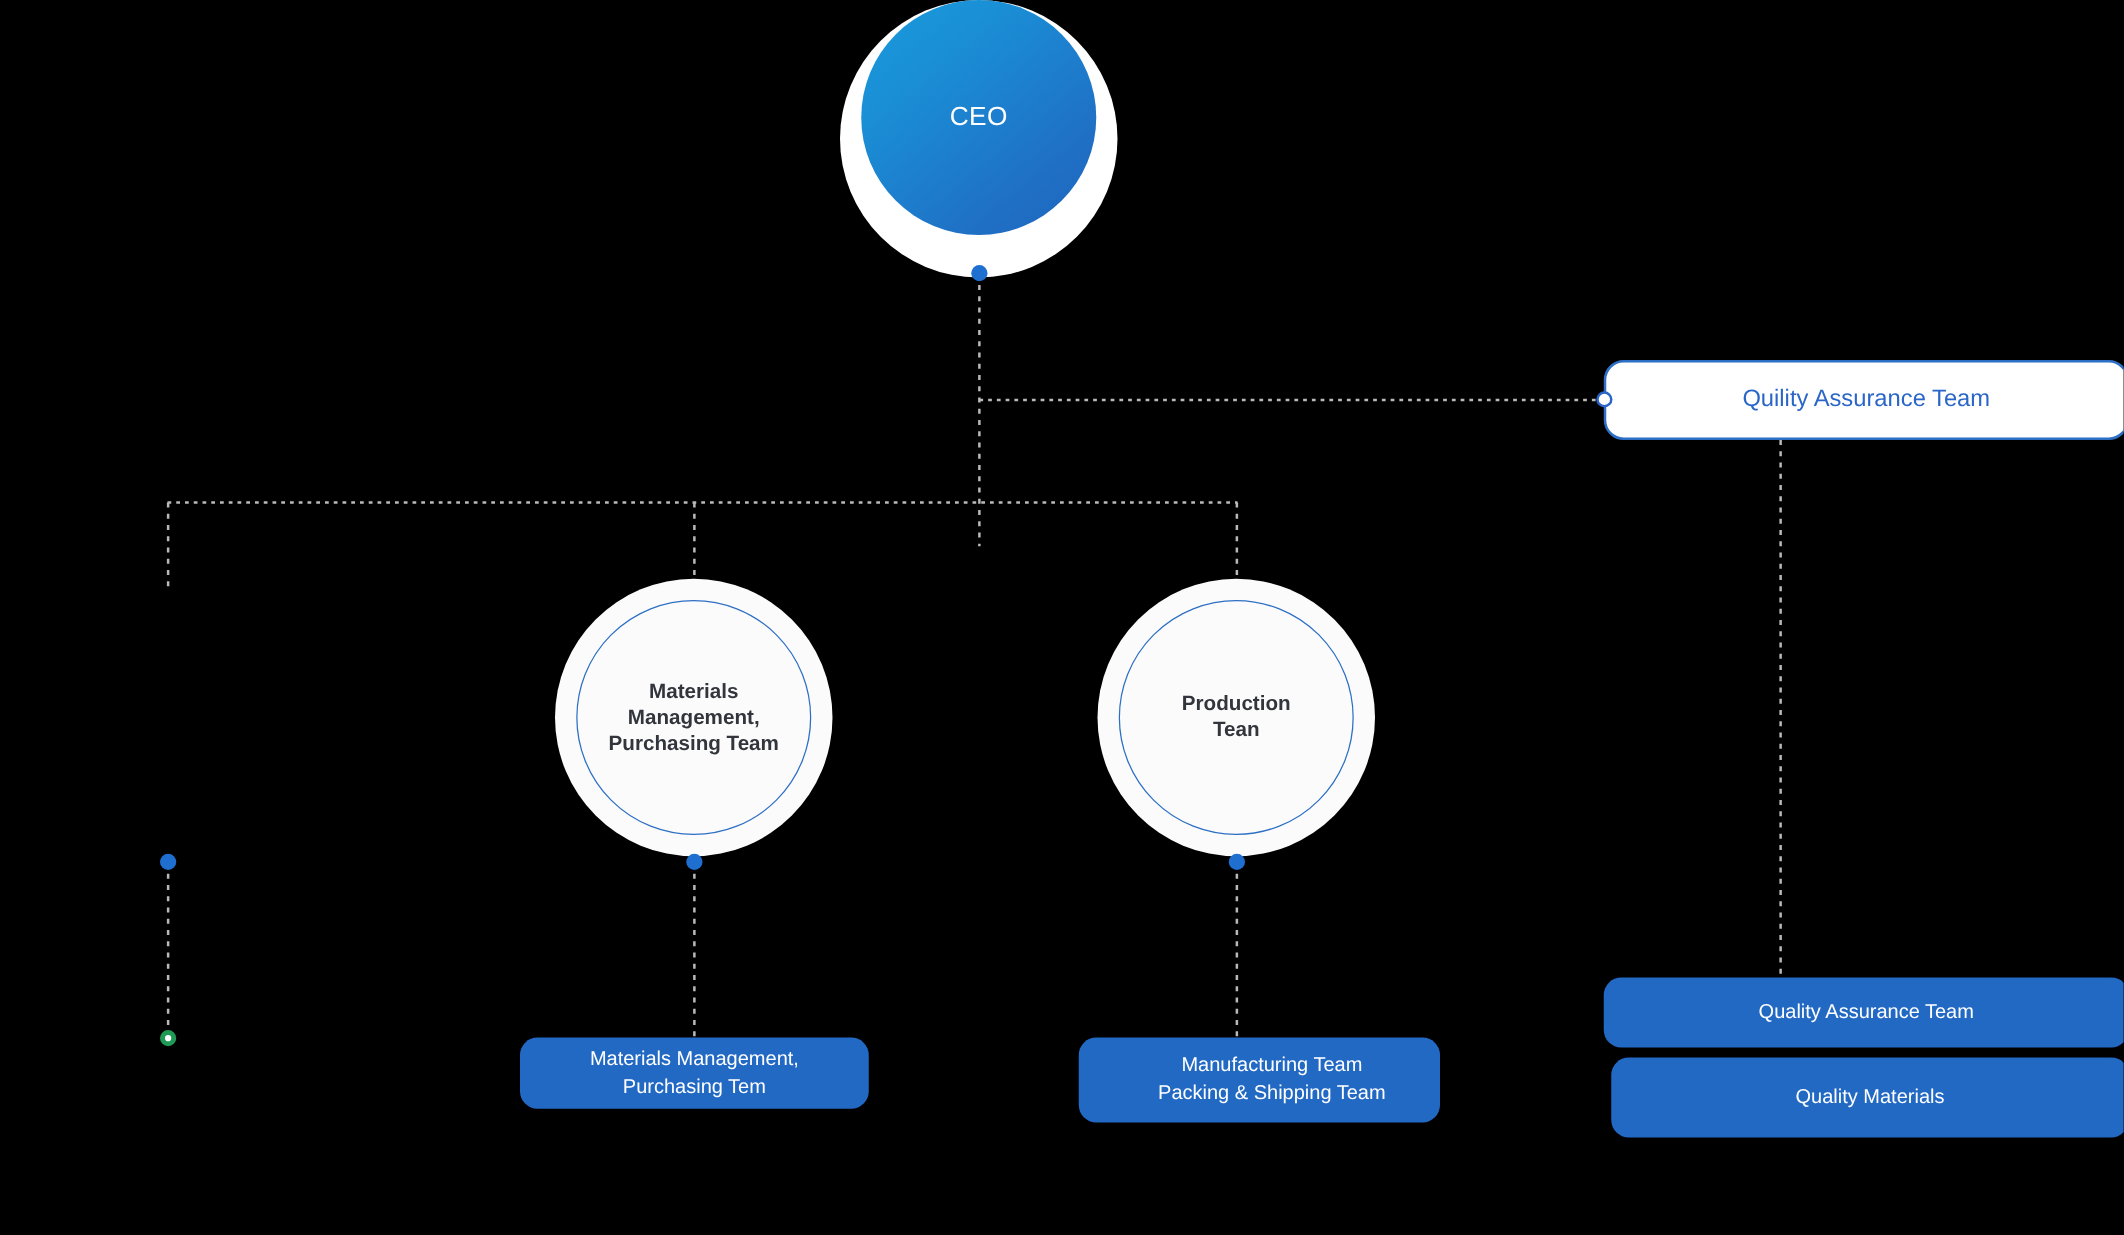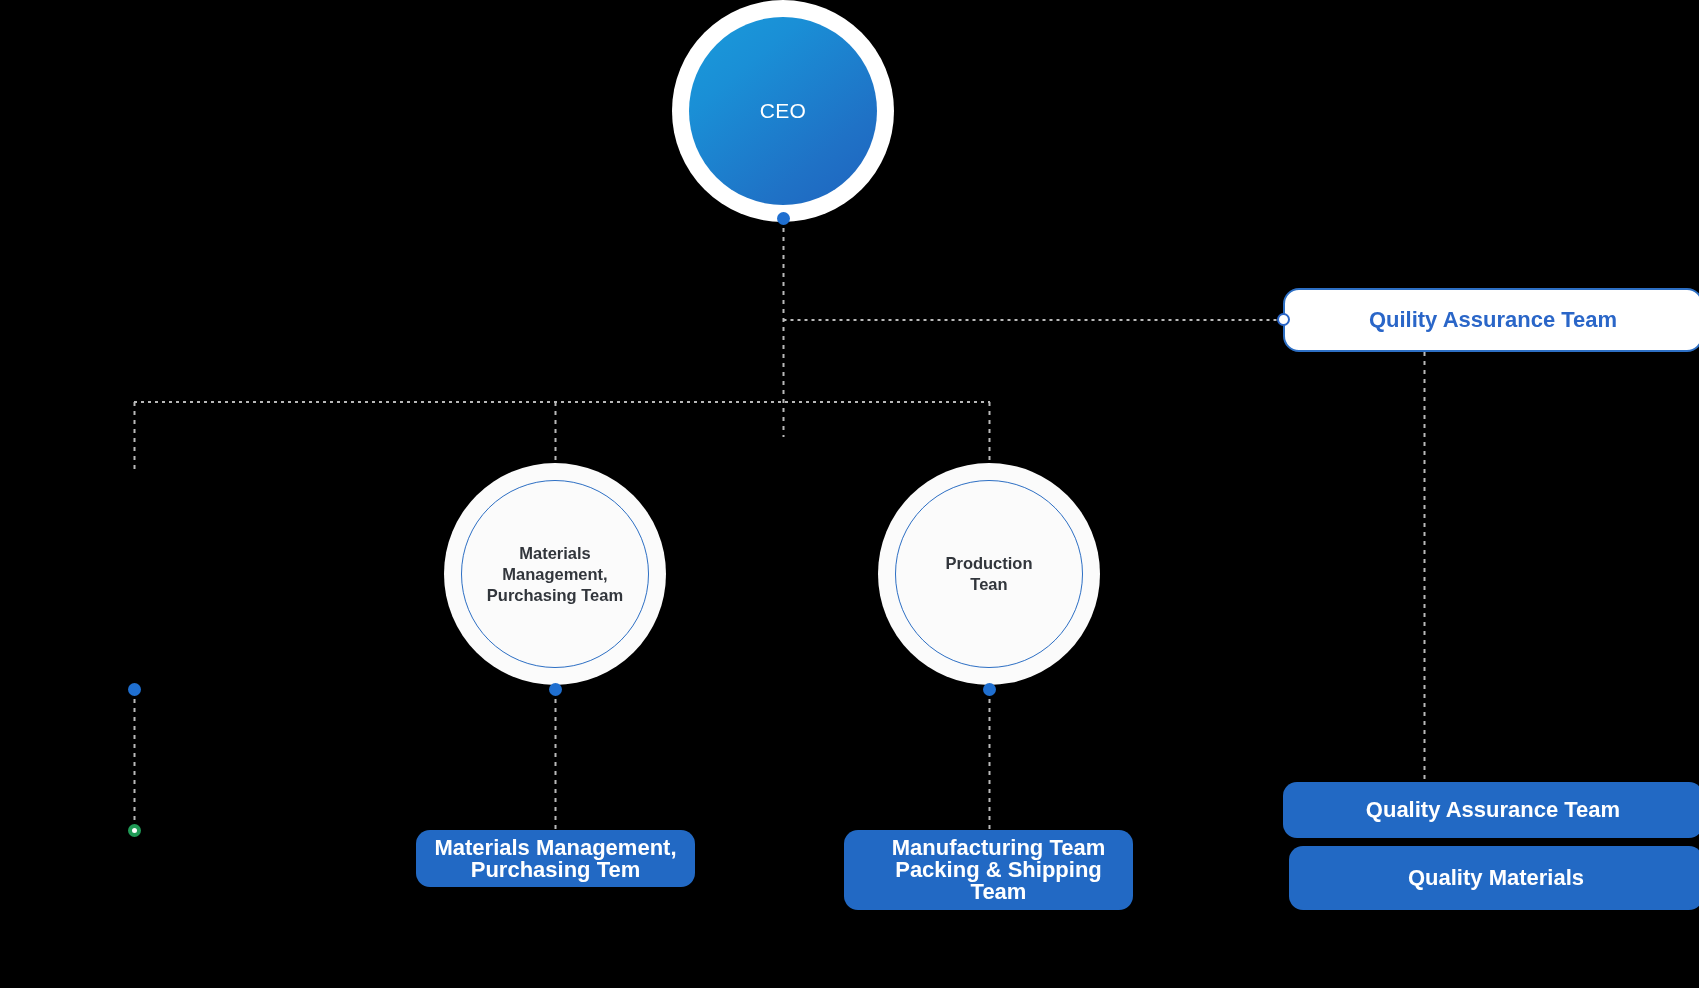--- a/index.html
+++ b/index.html
@@ -29,21 +29,21 @@
   
   .ceo-wrap {
     position: absolute;
     left: 672px;
     top: 0px;
     width: 222px;
     height: 222px;
     border-radius: 50%;
     background: #ffffff;
     display: flex;
-    align-items: center;
+    align-items: flex-start;
     justify-content: center;
   }
   .ceo-circle {
     width: 188px;
     height: 188px;
     border-radius: 50%;
     background: linear-gradient(140deg, #1a9bdb 0%, #1a8fd6 28%, #1f72c6 72%, #1f63bf 100%);
     display: flex;
     align-items: center;
     justify-content: center;
@@ -93,43 +93,43 @@
     background: #2269c4;
     border-radius: 14px;
     display: flex;
     align-items: center;
     justify-content: center;
     text-align: center;
     box-sizing: border-box;
   }
   .blue-box .box-label {
     color: #ffffff;
-    font-size: 22px;
-    font-weight: bold;
+    font-size: 16px;
+    font-weight: normal;
     line-height: 22px;
     white-space: pre-line;
     padding: 0 10px;
   }
 
   
   .outline-box {
     position: absolute;
     background: #ffffff;
     border: 2px solid #2d6fc4;
     border-radius: 16px;
     display: flex;
     align-items: center;
     justify-content: center;
     text-align: center;
     box-sizing: border-box;
   }
   .outline-box .box-label {
     color: #2a66c8;
-    font-size: 22px;
-    font-weight: bold;
+    font-size: 19px;
+    font-weight: normal;
     line-height: 22px;
     white-space: pre-line;
   }
 
   
   .dot {
     position: absolute;
     border-radius: 50%;
   }
   .dot-blue {
@@ -202,21 +202,21 @@
   </div>
   <div class="dot dot-blue" style="left:983px; top:683px;"></div>
 
   <div class="dot dot-green" style="left:128px; top:824px;"></div>
 
   <div class="blue-box" style="left:416px; top:830px; width:279px; height:57px;">
     <span class="box-label">Materials Management,
 Purchasing Tem</span>
   </div>
 
-  <div class="blue-box" style="left:844px; top:830px; width:289px; height:80px;padding-left:20px;">
+  <div class="blue-box" style="left:863px; top:830px; width:289px; height:68px;padding-left:20px;">
     <span class="box-label">Manufacturing Team
 Packing &amp; Shipping Team</span>
   </div>
 
   <div class="outline-box" style="left:1283px; top:288px; width:420px; height:64px;">
     <span class="box-label">Quility Assurance Team</span>
   </div>
   <div class="dot dot-hollow" style="left:1277px; top:313px;"></div>
 
   <div class="blue-box" style="left:1283px; top:782px; width:420px; height:56px;">

